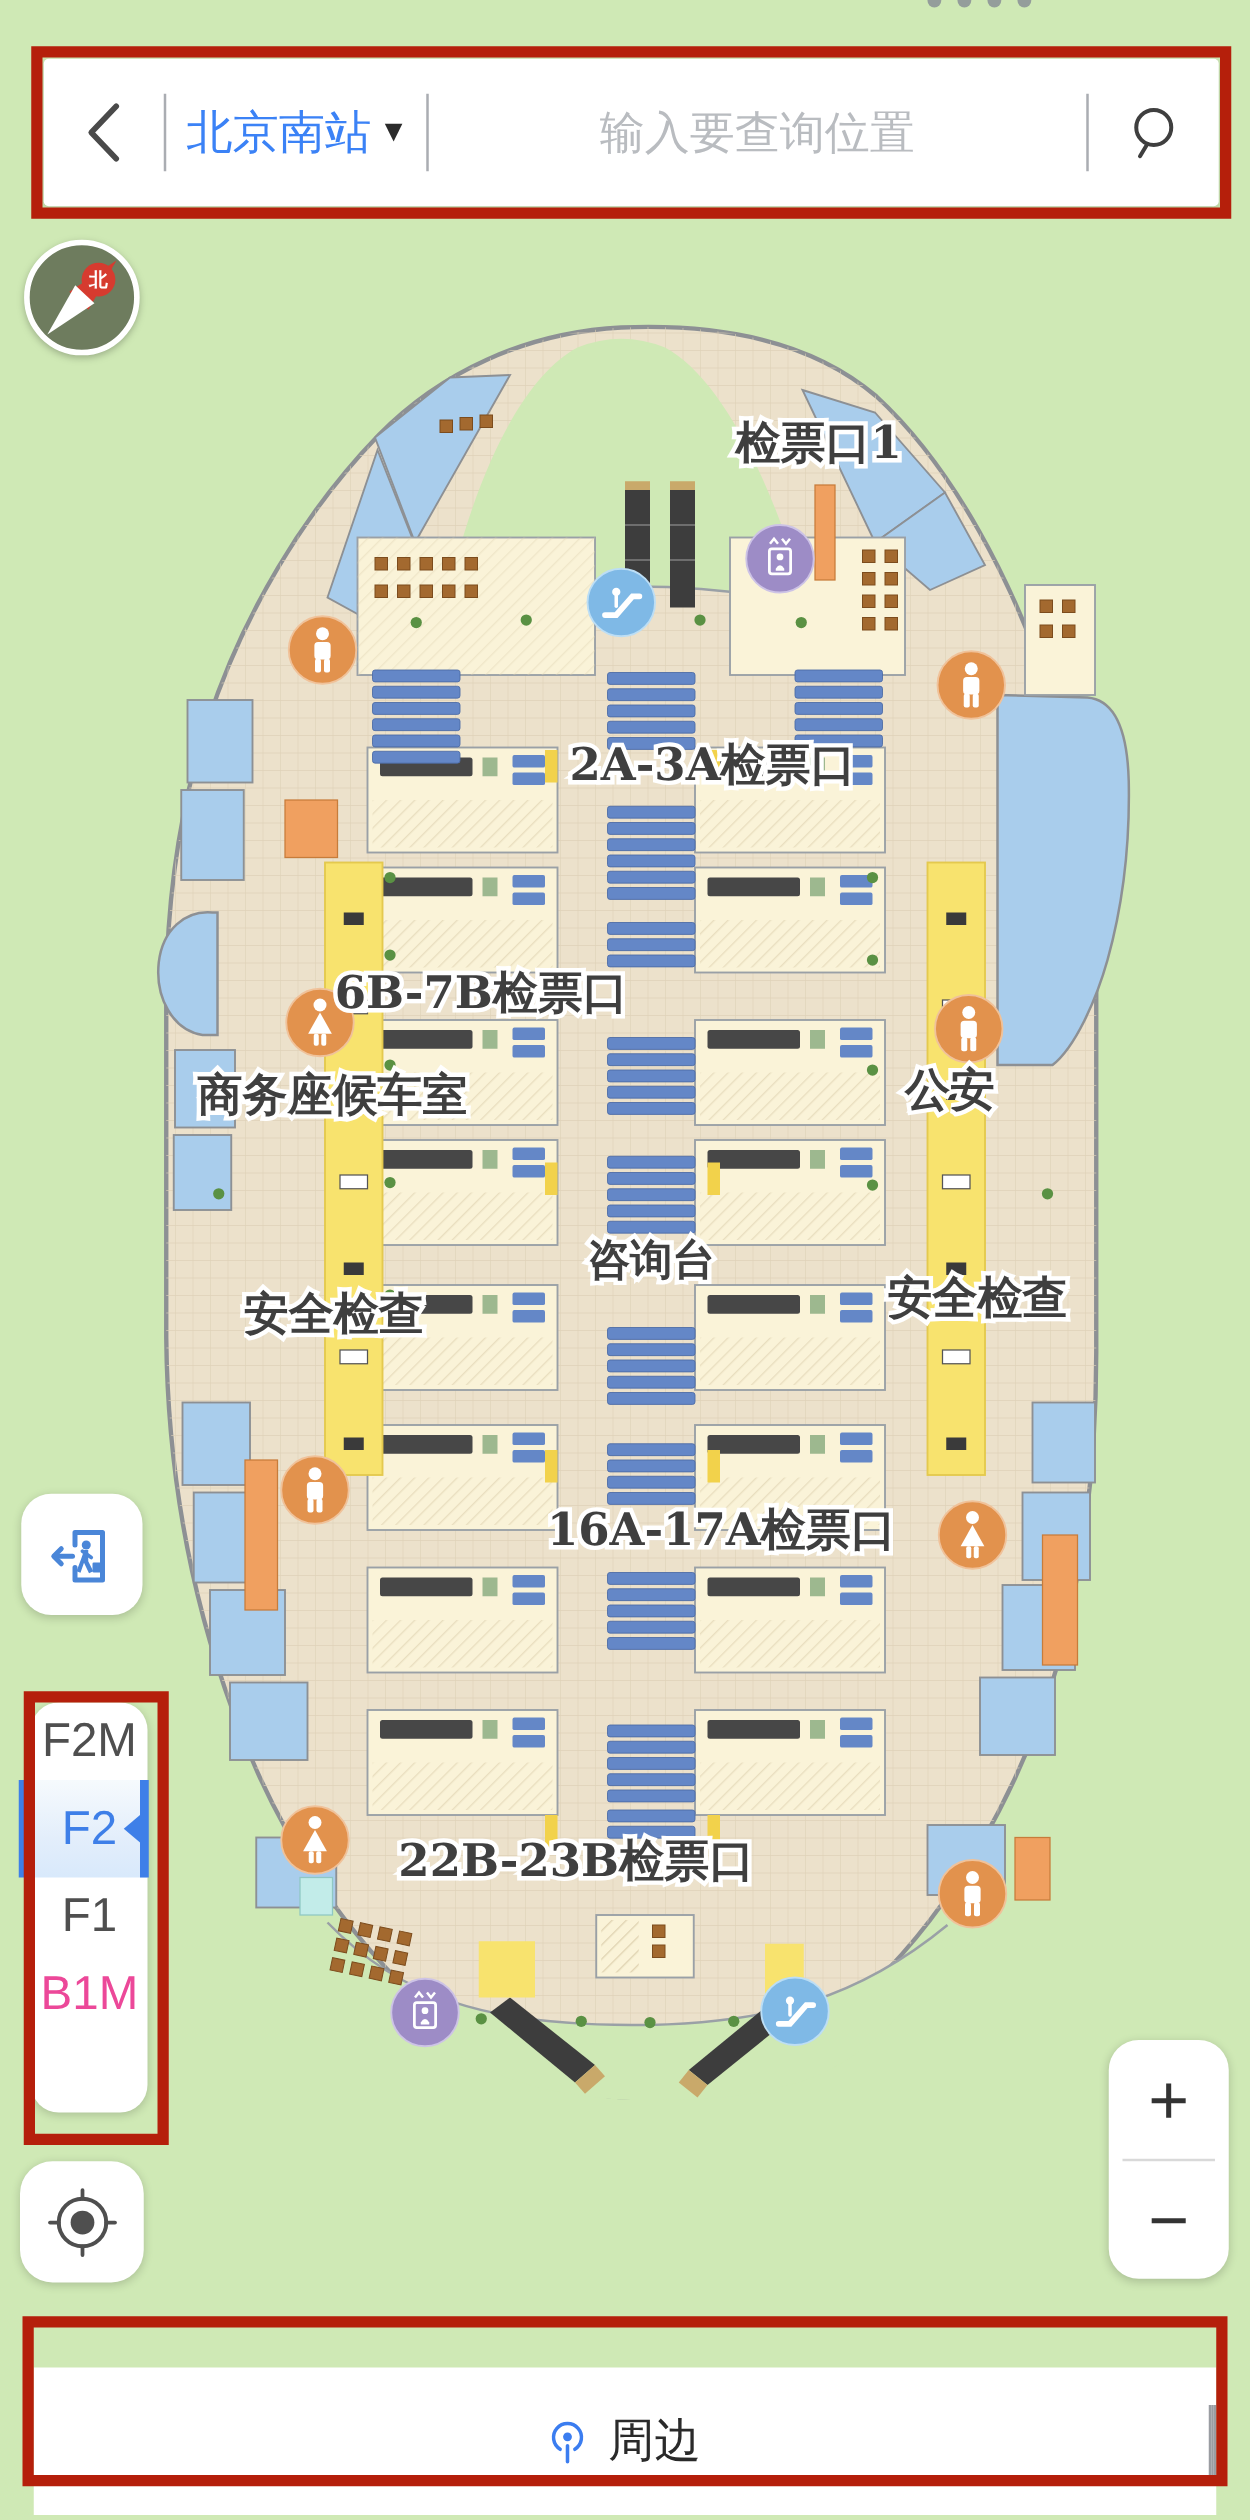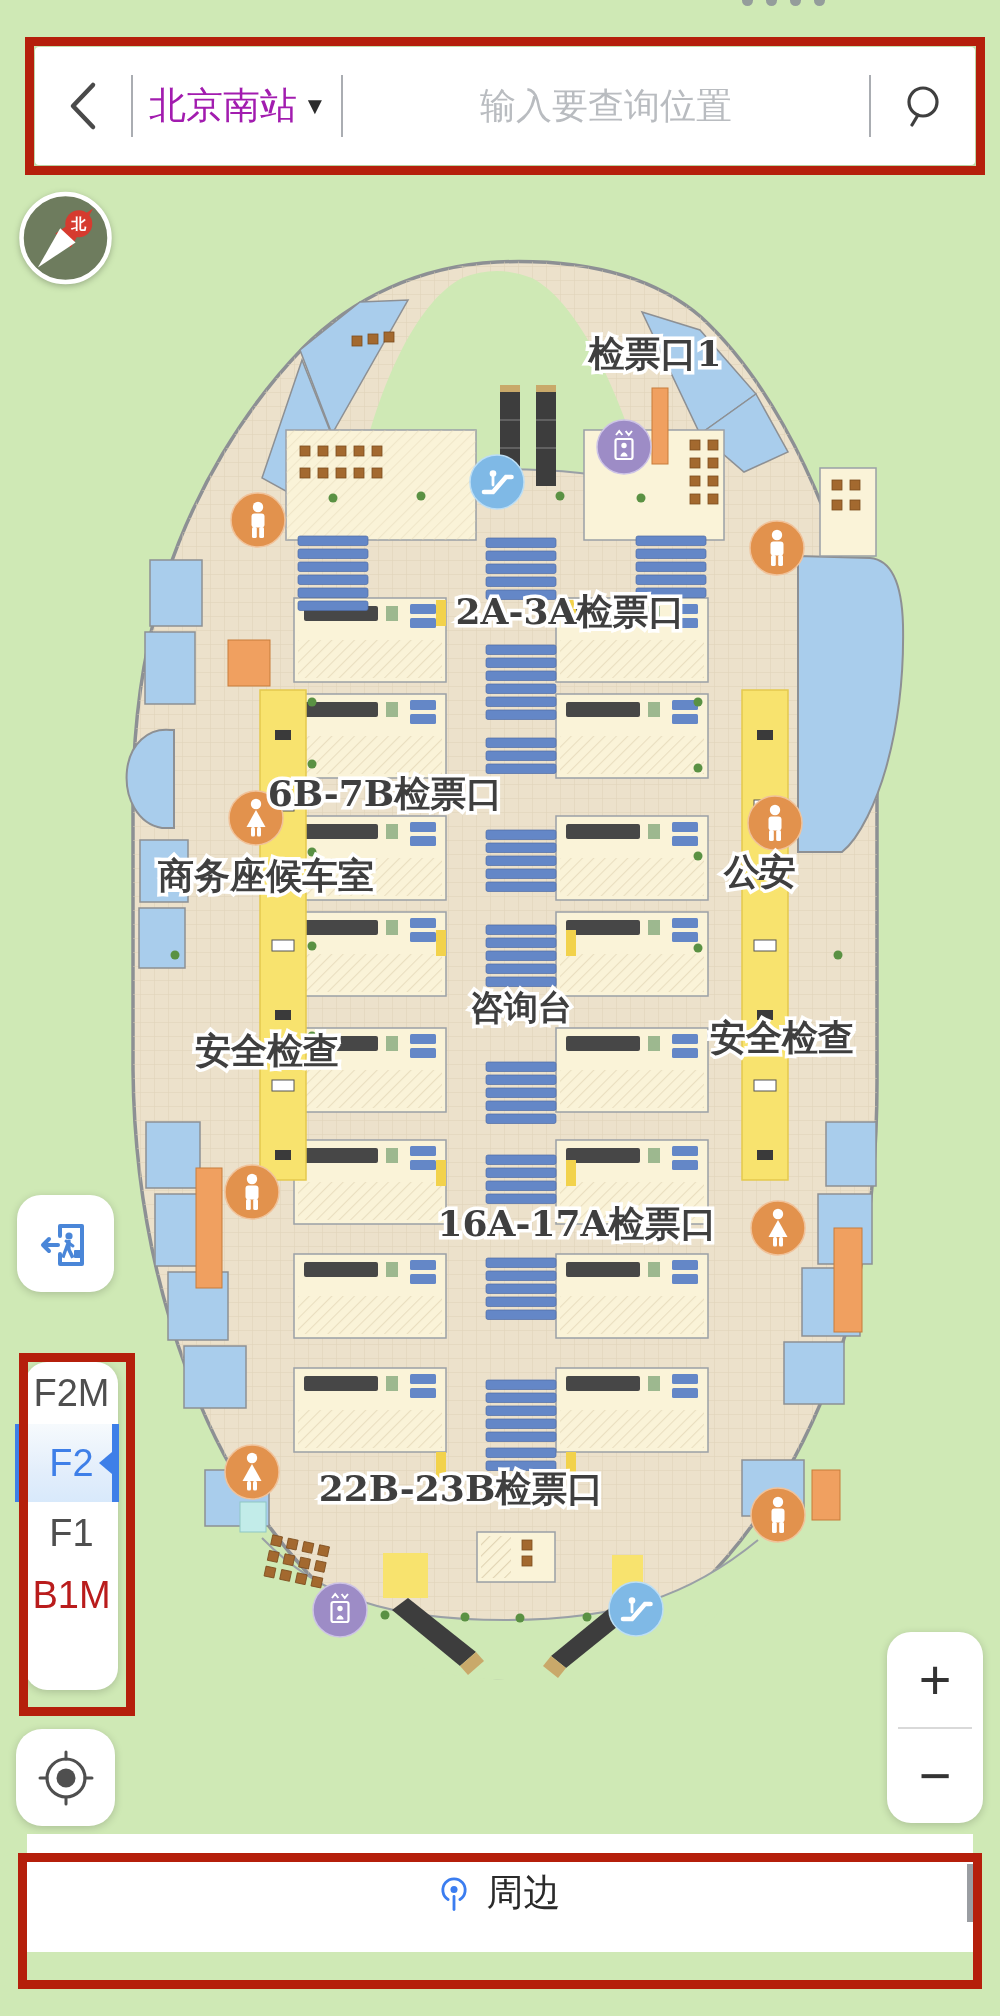--- a/index.html
+++ b/index.html
@@ -13,21 +13,21 @@
   .redbox{position:absolute;border:9px solid #b51f0b;box-sizing:border-box;background:transparent;}
   .redbox-top{left:25px;top:37px;width:960px;height:138px;}
   .redbox-floor{left:19px;top:1353px;width:116px;height:363px;}
   .redbox-toolbar{left:18px;top:1853px;width:964px;height:136px;}
   
   .searchbar{position:absolute;left:35px;top:47px;width:940px;height:118px;background:#fff;border-radius:4px;
     display:flex;align-items:center;}
   .sb-back{width:96px;display:flex;align-items:center;justify-content:center;cursor:pointer;}
   .sb-divider{width:2px;height:62px;background:#aaadb2;}
   .sb-station{display:flex;align-items:center;gap:6px;padding:0 14px 0 16px;cursor:pointer;}
-  .sb-station-name{font-size:37px;color:#a21caf;}
+  .sb-station-name{font-size:37px;color:#3b82f6;}
   .sb-caret{font-size:24px;color:#2b2b2b;}
   .sb-input-wrap{flex:1;display:flex;}
   .sb-input{border:none;outline:none;font-size:36px;color:#2b2b2b;text-align:center;width:100%;
     font-family:"Liberation Sans",sans-serif;background:transparent;}
   .sb-input::placeholder{color:#b9bcc0;}
   .sb-search{width:104px;display:flex;align-items:center;justify-content:center;cursor:pointer;}
   
   .compass{position:absolute;left:17px;top:189px;width:97px;height:98px;filter:drop-shadow(0 2px 3px rgba(0,0,0,.25));}
   
   .map-svg{position:absolute;left:0;top:0;width:1000px;height:2016px;}
@@ -41,32 +41,32 @@
   .floor-panel{position:absolute;left:25px;top:1362px;width:93px;height:328px;background:#fff;border-radius:22px;
     display:flex;flex-direction:column;align-items:stretch;box-sizing:border-box;}
   .floor-item{height:62px;display:flex;align-items:center;justify-content:center;font-size:38px;color:#4f4f4f;cursor:pointer;}
   .floor-item.selected{height:78px;color:#3e7fe8;position:relative;
     background:linear-gradient(180deg,#f6fafd 0%,#e3eefb 60%,#d8e9fb 100%);}
   .floor-item.selected .bar{position:absolute;top:0;width:7px;height:100%;background:#3e7fe8;}
   .floor-item.selected .bar.l{left:-10px;}
   .floor-item.selected .bar.r{right:-1px;}
   .floor-item.selected .tri{position:absolute;right:6px;top:50%;margin-top:-11px;width:0;height:0;
     border-top:11px solid transparent;border-bottom:11px solid transparent;border-right:13px solid #3e7fe8;}
-  .floor-item.dim{color:#b91c1c;}
+  .floor-item.dim{color:#ec4899;}
   
   .locate-btn{position:absolute;left:16px;top:1729px;width:99px;height:97px;background:#fff;border-radius:26px;
     display:flex;align-items:center;justify-content:center;cursor:pointer;}
   
   .zoom-panel{position:absolute;left:887px;top:1632px;width:96px;height:191px;background:#fff;border-radius:24px;
     display:flex;flex-direction:column;align-items:center;cursor:pointer;}
   .zoom-btn{flex:1;width:100%;display:flex;align-items:center;justify-content:center;
     font-size:56px;color:#333;font-weight:400;}
   .zoom-sep{width:74px;height:2px;background:#d9d9d9;}
   
-  .toolbar{position:absolute;left:27px;top:1834px;width:946px;height:118px;background:#fff;
+  .toolbar{position:absolute;left:27px;top:1894px;width:946px;height:118px;background:#fff;
     display:flex;align-items:center;}
   .tb-item{flex:1;display:flex;align-items:center;justify-content:center;gap:13px;cursor:pointer;}
   .tb-label{font-size:37px;color:#2a2a2a;}
   .tb-sep{width:2px;height:58px;background:#9a9da2;}
 </style>
 </head>
 <body>
 
 <div class="stage">
 

